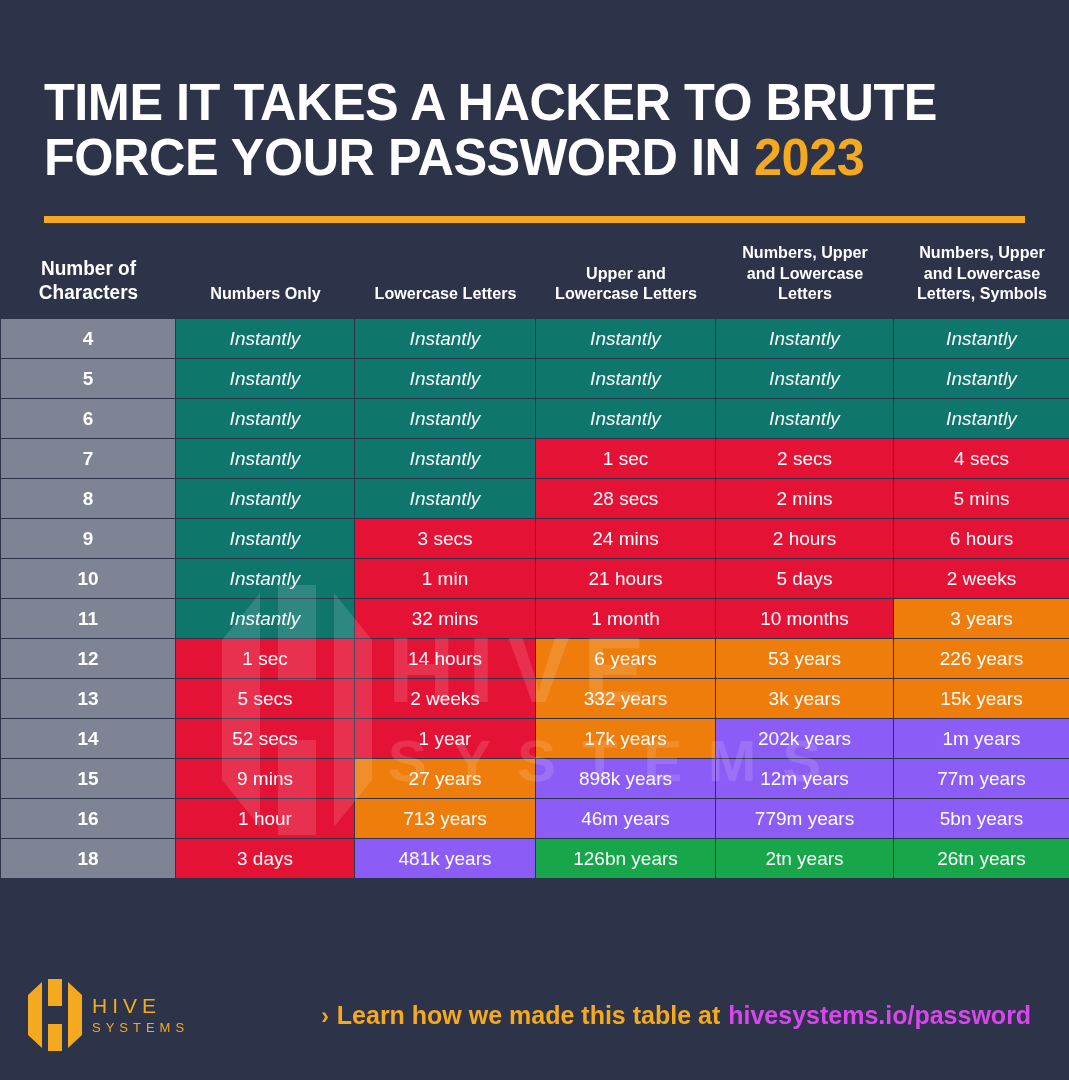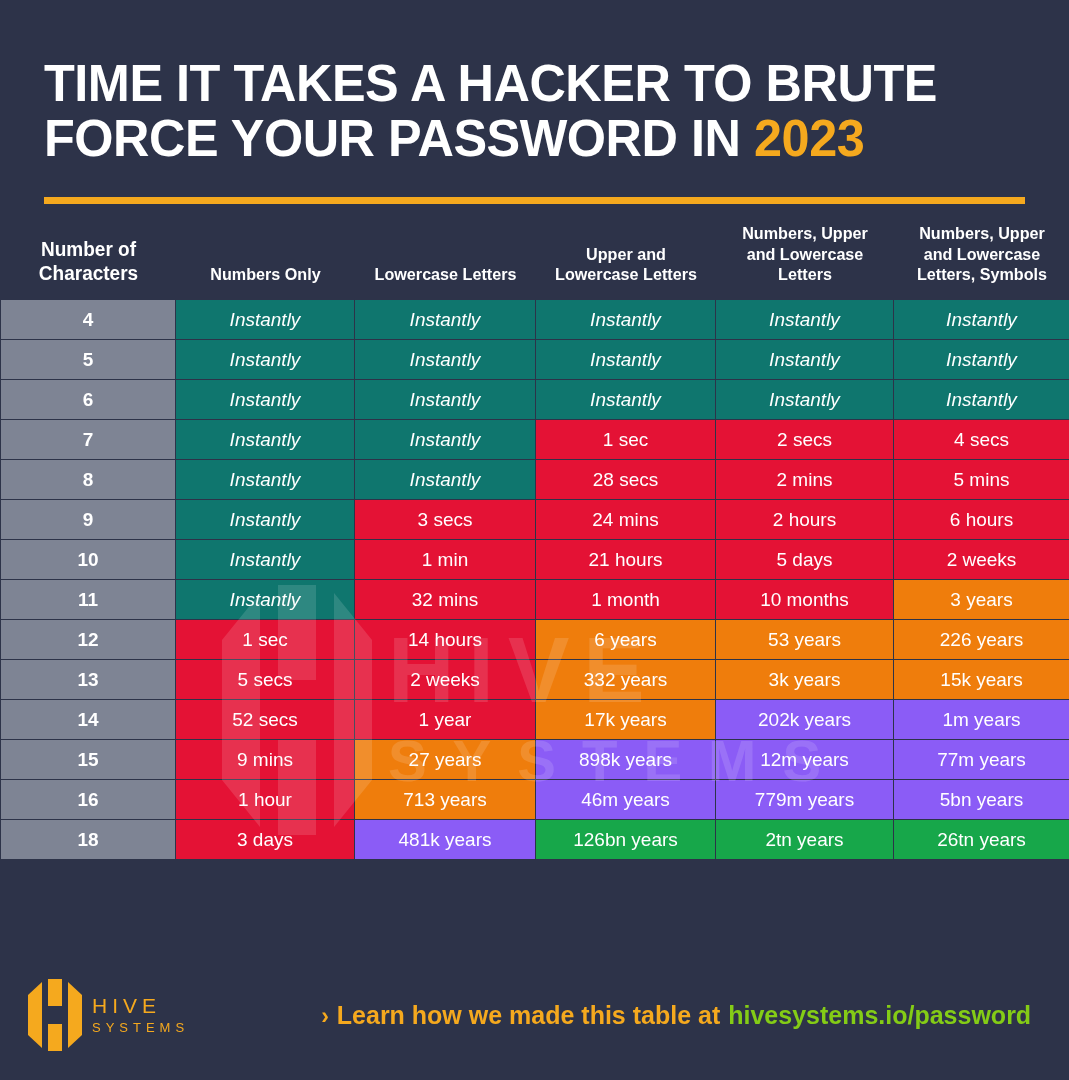--- a/index.html
+++ b/index.html
@@ -10,21 +10,21 @@
   body {
     width: 1069px;
     height: 1080px;
     font-family: "Liberation Sans", sans-serif;
     overflow: hidden;
     position: relative;
   }
 
   
   .title-block {
-    padding: 56px 44px 0 44px;
+    padding: 75px 44px 0 44px;
   }
   .title-line {
     font-family: "Liberation Sans", sans-serif;
     font-weight: bold;
     font-size: 52px;
     line-height: 1.05;
     letter-spacing: -0.5px;
     color: #ffffff;
     text-transform: uppercase;
     transform: scaleX(0.97);
@@ -171,21 +171,21 @@
   .footer-cta {
     margin-left: 132px;
     display: flex;
     align-items: baseline;
     gap: 8px;
     font-size: 25px;
     font-weight: bold;
   }
   .chev { color: #f5a91e; font-size: 23px; font-weight: bold; }
   .cta-text { color: #f5a91e; text-align: center; }
-  .cta-url { color: #84cc16; }
+  .cta-url { color: #d946ef; }
 </style>
 </head>
 <body>
 
 <div class="title-block">
   <div class="title-line">TIME IT TAKES A HACKER TO BRUTE</div>
   <div class="title-line"><span>FORCE YOUR PASSWORD IN </span><span class="title-year">2023</span></div>
 </div>
 <div class="rule"></div>
 

